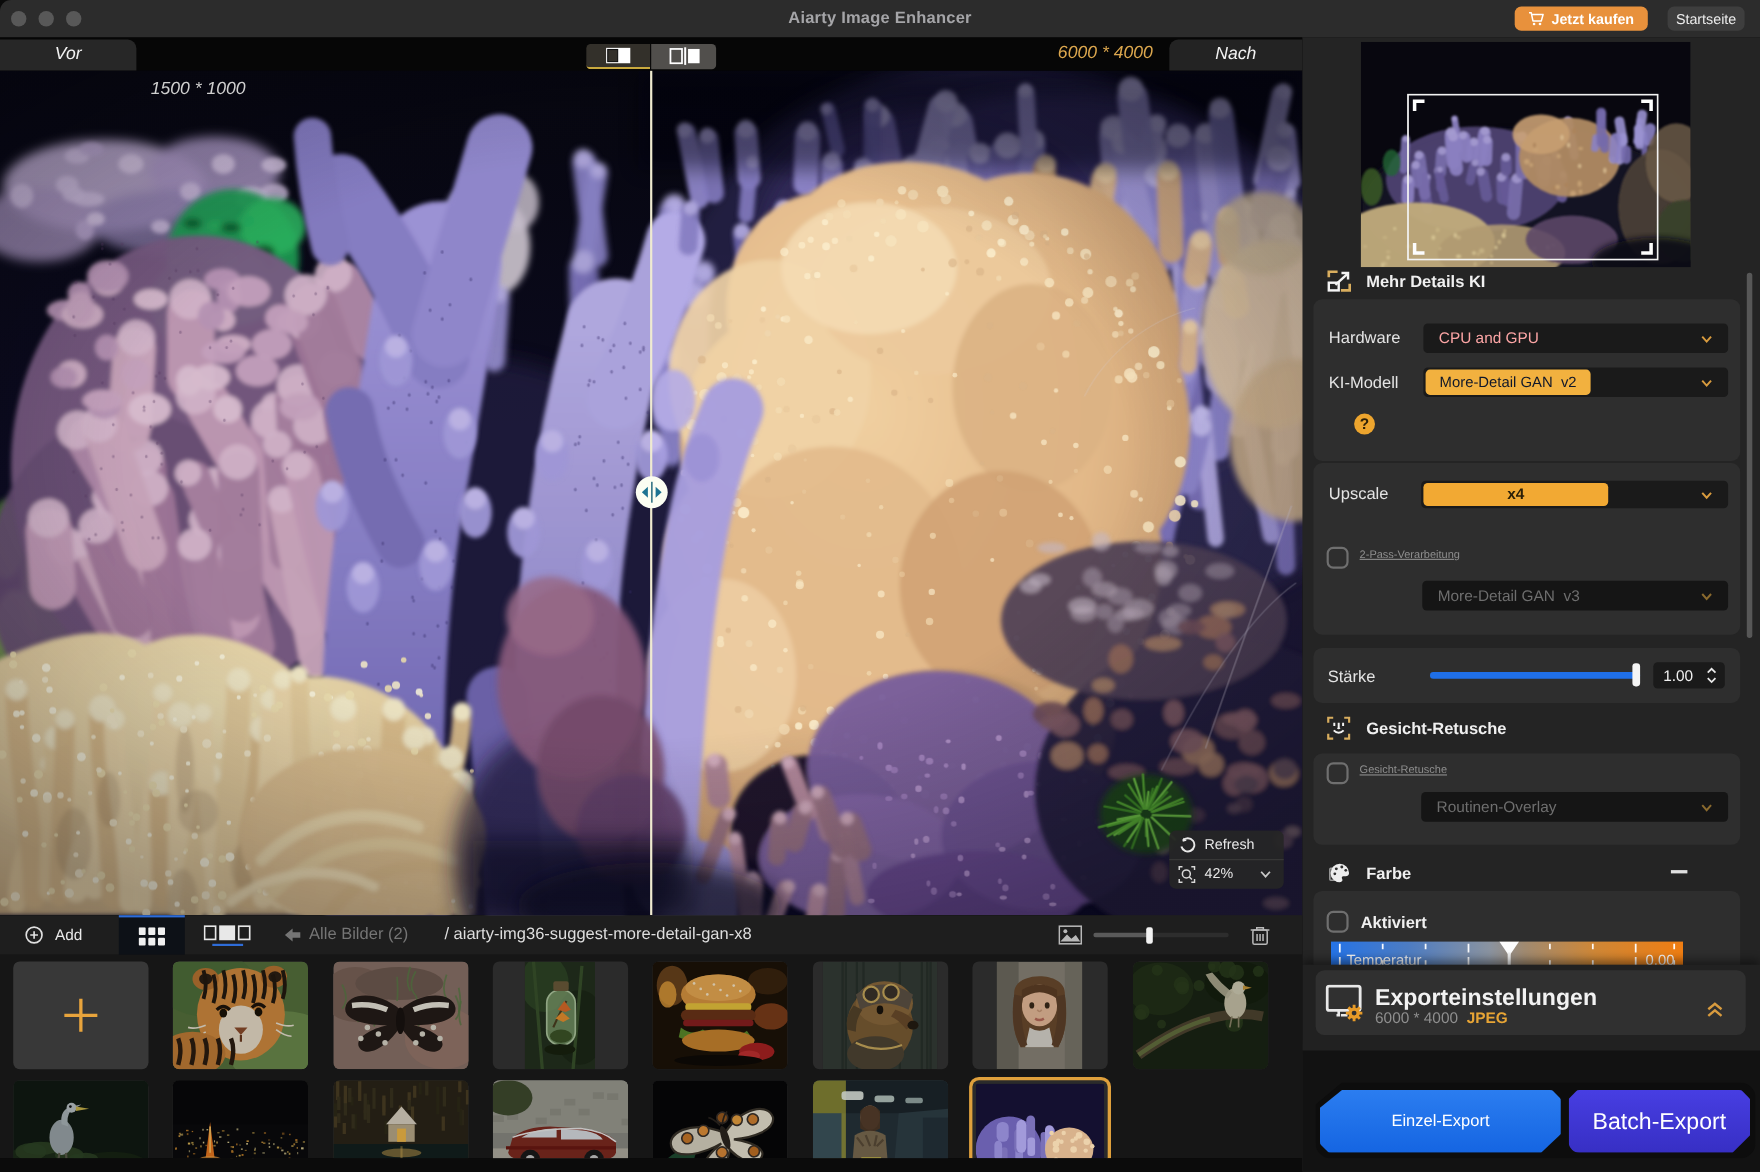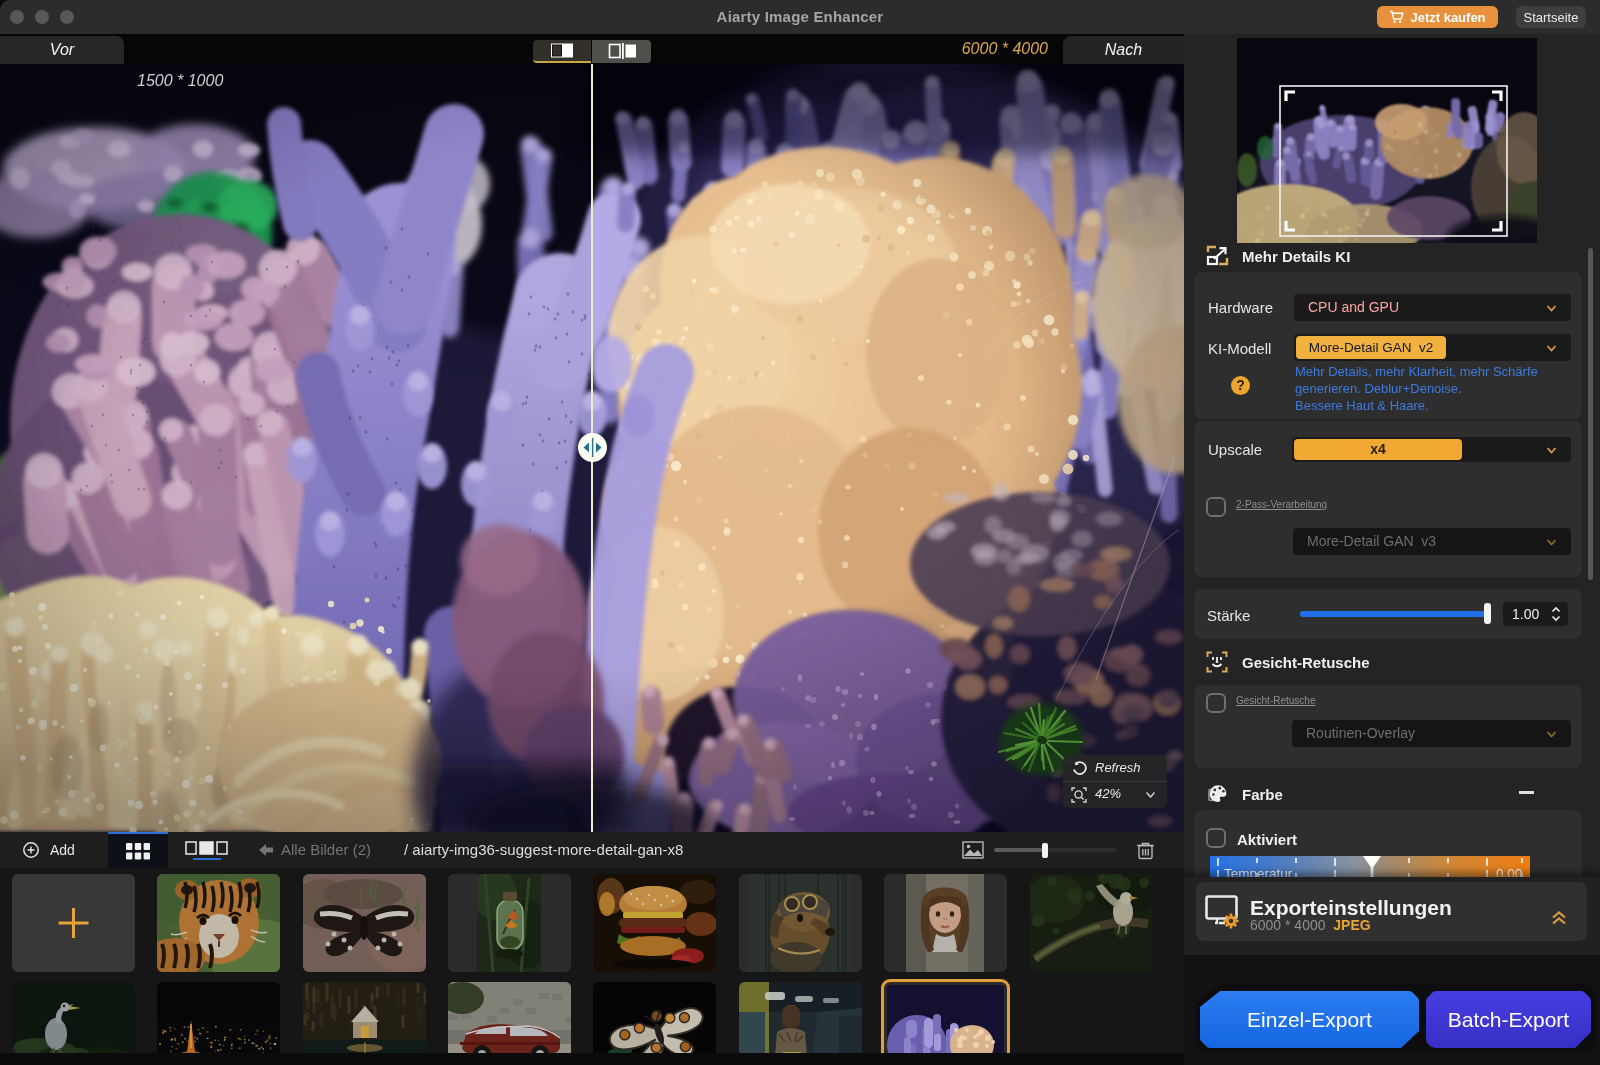--- a/index.html
+++ b/index.html
@@ -27,21 +27,21 @@
     border-radius:0 8px 0 0; color:#f2f2f2; font-size:16px; display:flex; align-items:center; justify-content:center; }
   #res1 { position:absolute; left:137px; top:0; height:30px; line-height:30px; color:#cfcfcf; font-size:16px;margin-top:32px; }
   #nachtab { position:absolute; left:1063px; top:2px; width:121px; height:28px; background:#232323;
     border-radius:8px 0 0 0; color:#f2f2f2; font-size:16px; display:flex; align-items:center; justify-content:center; }
   .tgl { position:absolute; top:6px; height:23px; }
   #tgl1 { left:533px; width:58px; background:#33302a; border-radius:4px 0 0 4px;
     border-bottom:2px solid #c9a93e; }
   #tgl2 { left:592px; width:59px; background:#514f4c; border-radius:0 4px 4px 0; }
 
   
-  #main { left:0; top:64px; width:1184px; height:768px; background:#07070f; overflow:hidden;font-style:italic; }
+  #main { left:0; top:64px; width:1184px; height:768px; background:#07070f; overflow:hidden; }
   #splitline { position:absolute; left:591px; top:0; width:2px; height:768px;
     background:#efead0; }
   #handle { position:absolute; left:578px; top:369px; width:29px; height:29px;
     border-radius:50%; background:#fbfdf2; }
   #zoompanel { position:absolute; left:1063px; top:691px; width:104px; height:53px;
     background:rgba(38,38,38,.93); border-radius:6px; color:#e8e8e8; font-size:13px; }
 
   
   #toolbar { left:0; top:832px; width:1184px; height:36px; background:#1e1e1e; color:#e5e5e5; }
   #gridbtn { position:absolute; left:108px; top:0; width:60px; height:36px; background:#0d1117;
@@ -2497,21 +2497,20 @@
         </svg>
       </div>
     <div class="lbl" style="left:24px;top:306px">KI-Modell</div>
     <div class="dd" style="left:110px;top:300px;width:277px;height:27px">
         <div style="position:absolute;left:2px;top:2px;width:150px;height:23px;background:#f2b13f;border-radius:4px;color:#0f172a;font-size:13.5px;text-align:center;line-height:23px;">More-Detail GAN&nbsp; v2</div>
         <svg class="chev" style="left:252px;top:9px" viewBox="0 0 11 11">
           <path d="M1.5 3 L5.5 7.5 L9.5 3" fill="none" stroke="#d89b3e" stroke-width="1.8"></path>
         </svg>
       </div>
     <div style="position:absolute;left:47px;top:342px;width:19px;height:19px;border-radius:50%;background:#eda52e;color:#2c2008;font-weight:bold;font-size:14px;text-align:center;line-height:19px">?</div>
-    <div style="position:absolute;left:111px;top:330px;width:280px;color:#3d7adf;font-size:13px;line-height:16.8px">Mehr Details, mehr Klarheit, mehr Schärfe generieren. Deblur+Denoise.<br>Bessere Haut &amp; Haare.</div>
 
     <div class="card" style="top:387px;height:156px"></div>
     <div class="lbl" style="left:24px;top:407px">Upscale</div>
     <div class="dd" style="left:108px;top:403px;width:279px;height:25px">
         <div style="position:absolute;left:2px;top:2px;width:168px;height:21px;background:#f2a933;border-radius:4px;color:#2c2008;font-size:14px;font-weight:bold;text-align:center;line-height:21px">x4</div>
         <svg class="chev" style="left:254px;top:8px" viewBox="0 0 11 11">
           <path d="M1.5 3 L5.5 7.5 L9.5 3" fill="none" stroke="#d89b3e" stroke-width="1.8"></path>
         </svg>
       </div>
     <div class="cb" style="left:22px;top:463px"></div>
@@ -2599,19 +2598,19 @@
     <div style="position:absolute;left:66px;top:883px;color:#8f8f8f;font-size:14px">6000 * 4000 <span style="color:#e8a535;font-weight:bold">&nbsp;JPEG</span></div>
     <svg style="position:absolute;left:366px;top:876px" width="18" height="16" viewBox="0 0 18 16">
         <g fill="none" stroke="#d89b3e" stroke-width="2.2">
           <path d="M3 7.5 L9 2.5 L15 7.5"></path>
           <path d="M3 13.5 L9 8.5 L15 13.5"></path>
         </g>
       </svg>
 
     <div style="position:absolute;left:0;top:921px;width:416px;height:110px;background:#121212"></div>
     <div style="position:absolute;left:12px;top:950px;width:400px;height:69px;background:#0d0d0d;border-radius:14px;clip-path:polygon(24px 0,100% 0,100% 100%,0 100%,0 20px)"></div>
-    <div style="position:absolute;left:16px;top:957px;width:219px;height:57px;background:linear-gradient(180deg,#2b7df0,#1565e2);border-radius:10px;clip-path:polygon(20px 0,211px 0,219px 8px,219px 40px,201px 57px,8px 57px,0 49px,0 16px);color:#fff;font-size:21px;display:flex;align-items:center;justify-content:center">Einzel-Export</div>
+    <div style="position:absolute;left:16px;top:957px;width:219px;height:57px;background:linear-gradient(180deg,#2b7df0,#1565e2);border-radius:10px;clip-path:polygon(20px 0,211px 0,219px 8px,219px 40px,201px 57px,8px 57px,0 49px,0 16px);color:#fff;font-size:15px;display:flex;align-items:center;justify-content:center">Einzel-Export</div>
     <div style="position:absolute;left:242px;top:957px;width:165px;height:57px;background:linear-gradient(180deg,#473ee2,#372fc4);border-radius:10px;clip-path:polygon(8px 0,157px 0,165px 8px,165px 41px,149px 57px,0 57px,0 8px);color:#fff;font-size:21px;display:flex;align-items:center;justify-content:center">Batch-Export</div>
 
     <div style="position:absolute;left:404px;top:214px;width:5px;height:332px;background:#575757;border-radius:3px"></div>
   </div>
 
 </div>
 
 </body></html>

